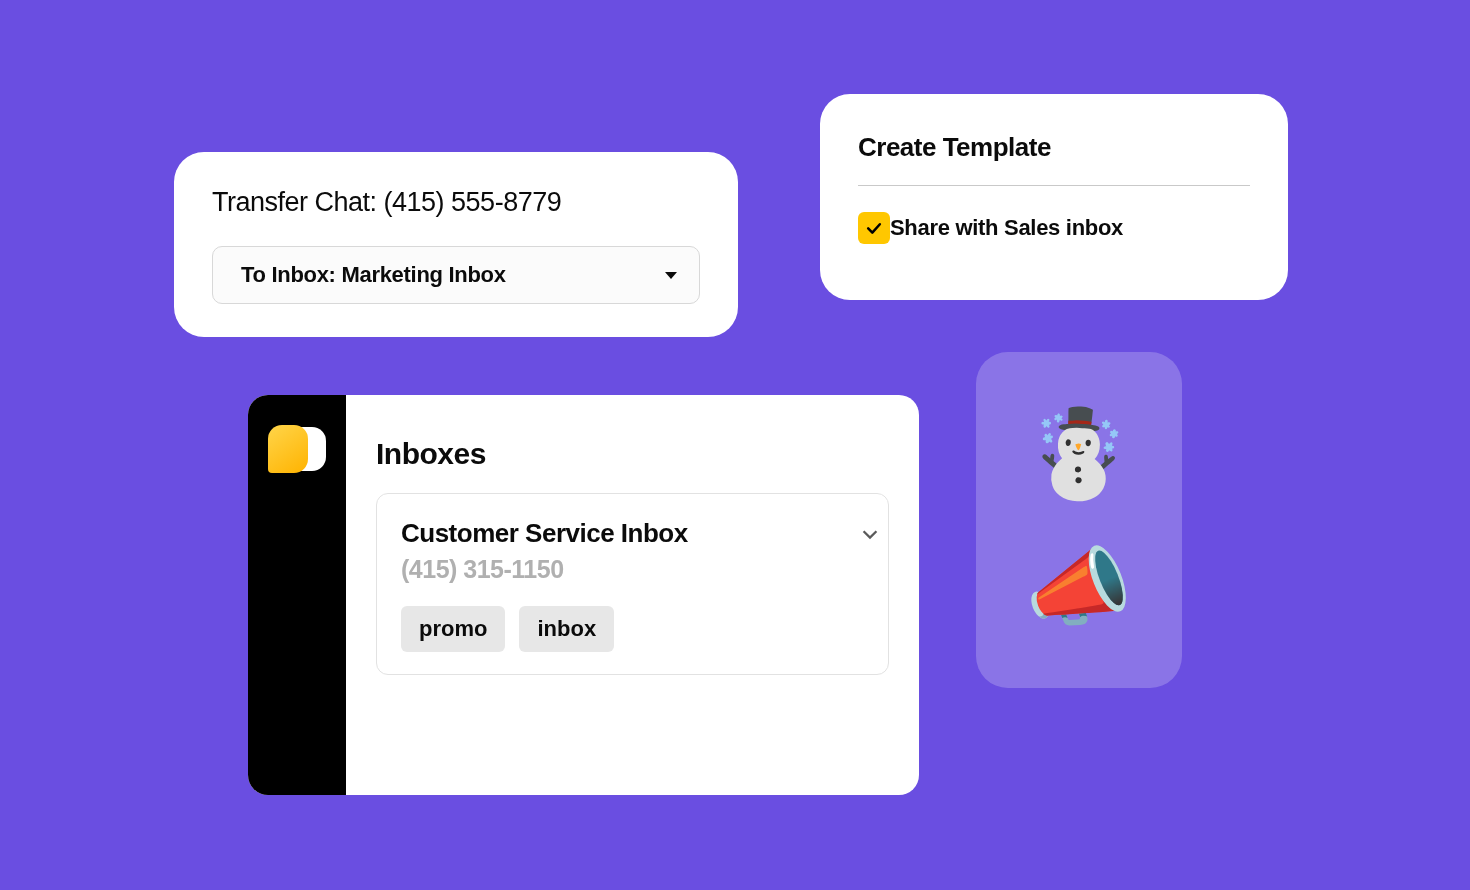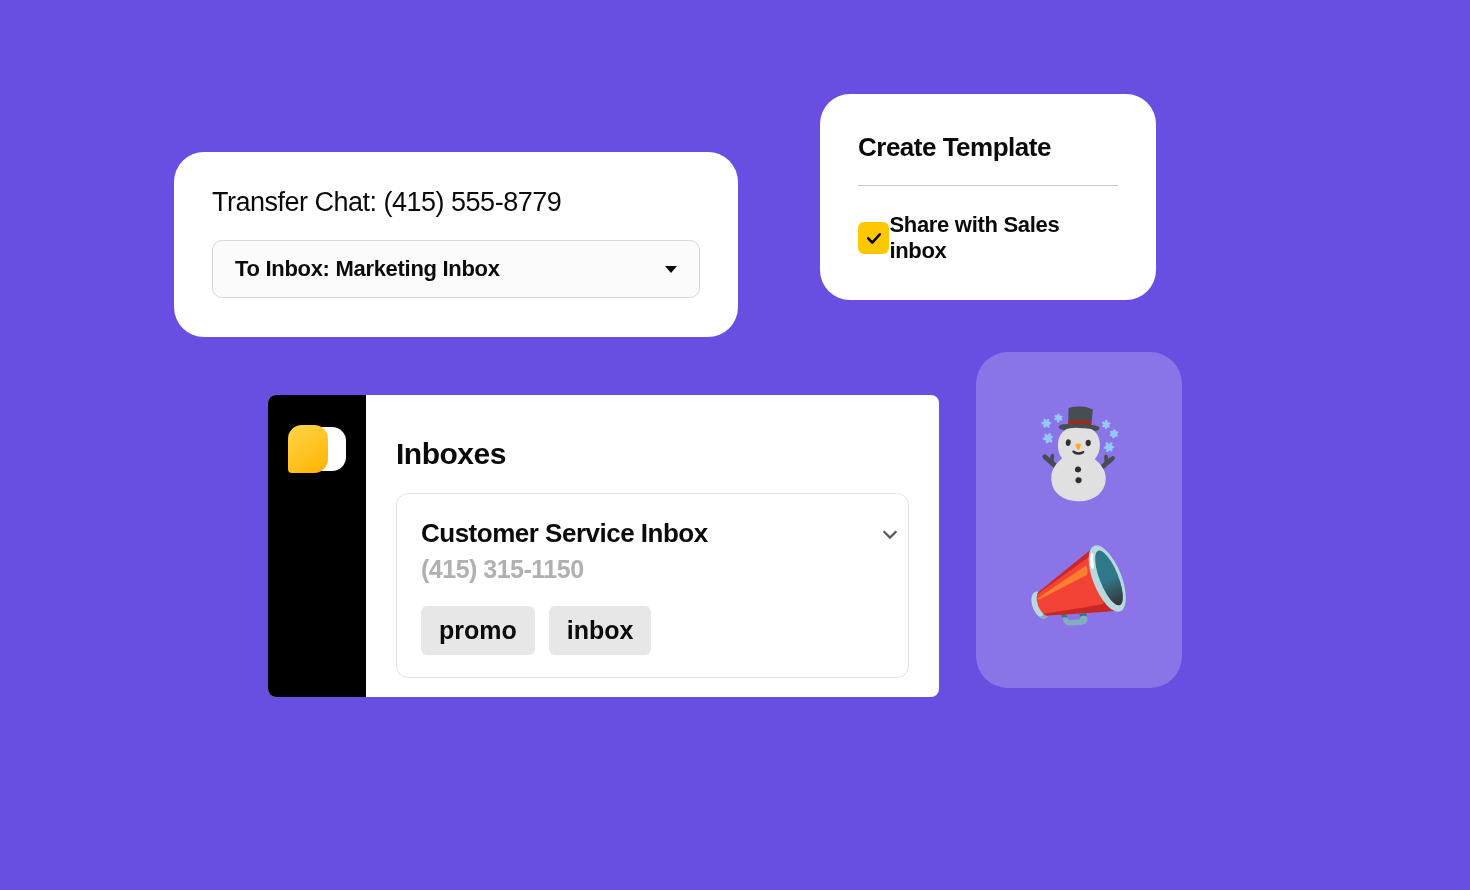--- a/index.html
+++ b/index.html
@@ -27,48 +27,48 @@
     height: 185px;
     padding: 35px 38px 30px 38px;
   }
   .transfer-title {
     font-size: 27px;
     font-weight: 400;
     color: #0b0b0b;
     letter-spacing: -0.5px;
   }
   .select-row {
-    margin-top: 22px;
+    margin-top: 28px;
     display: flex;
     align-items: center;
     justify-content: space-between;
     height: 58px;
     border: 1px solid #d8d8d8;
     border-radius: 10px;
     background: #fbfbfb;
-    padding: 0 22px 0 22px;
+    padding: 0 22px 0 28px;
   }
   .select-label {
     font-size: 22px;
     font-weight: 600;
     color: #0b0b0b;
     letter-spacing: -0.3px;
   }
   .caret {
     width: 0; height: 0;
     border-left: 6px solid transparent;
     border-right: 6px solid transparent;
     border-top: 7px solid #0b0b0b;
   }
 
   
   .template-card {
     left: 820px;
     top: 94px;
-    width: 336px;
+    width: 468px;
     height: 206px;
     padding: 38px 38px 0 38px;
   }
   .template-title {
     font-size: 26px;
     font-weight: 800;
     color: #0b0b0b;
     letter-spacing: -0.5px;
   }
   .hr {
@@ -94,26 +94,26 @@
   .checkbox svg { width: 20px; height: 20px; }
   .checkbox-label {
     font-size: 22px;
     font-weight: 700;
     color: #0b0b0b;
     letter-spacing: -0.3px;
   }
 
   
   .inboxes-card {
-    left: 268px;
+    left: 248px;
     top: 395px;
     width: 671px;
-    height: 302px;
+    height: 400px;
     background: #fff;
-    border-radius: 8px;
+    border-radius: 20px;
     overflow: hidden;
     display: flex;
   }
   .inboxes-sidebar {
     width: 98px;
     background: #000;
     display: flex;
     flex-direction: column;
     align-items: center;
     padding-top: 30px;
@@ -185,21 +185,21 @@
   }
   .tags {
     margin-top: 22px;
     display: flex;
     gap: 14px;
   }
   .tag {
     background: #e7e7e7;
     border-radius: 6px;
     padding: 10px 18px;
-    font-size: 25px;
+    font-size: 22px;
     font-weight: 600;
     color: #0b0b0b;
   }
 
   
   .emoji-pill {
     position: absolute;
     left: 976px;
     top: 352px;
     width: 206px;

